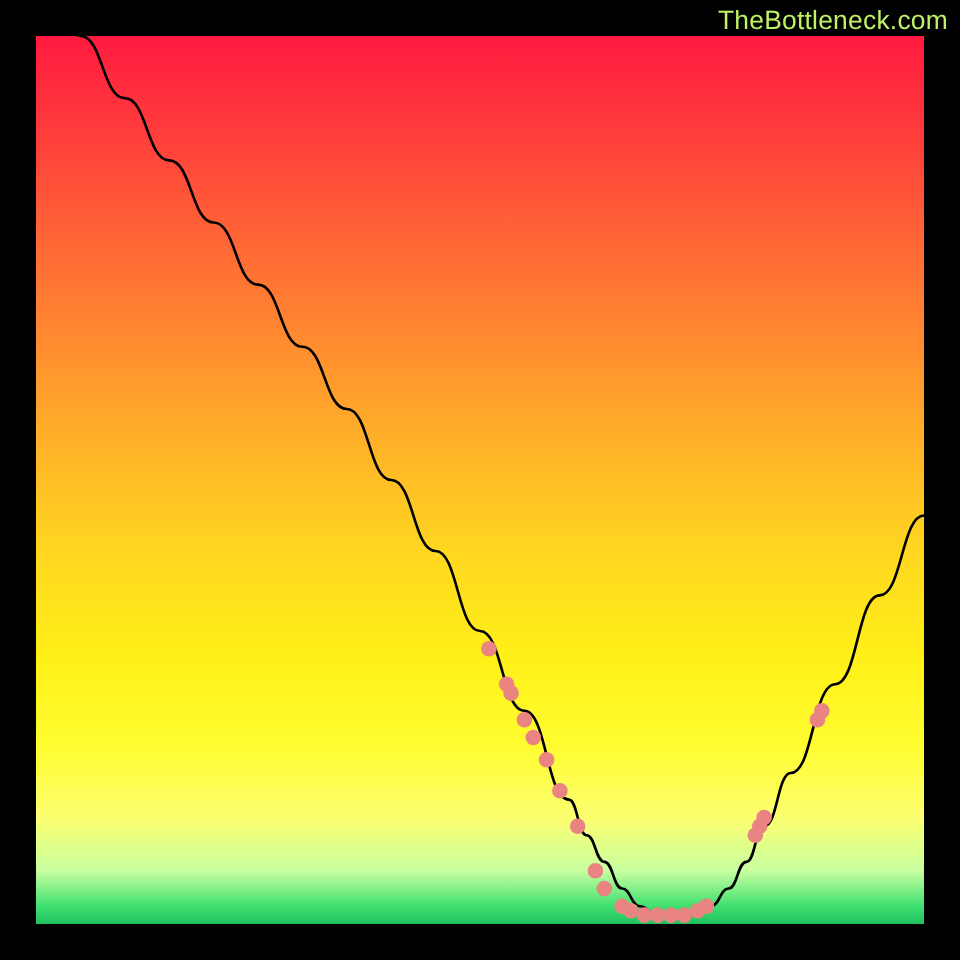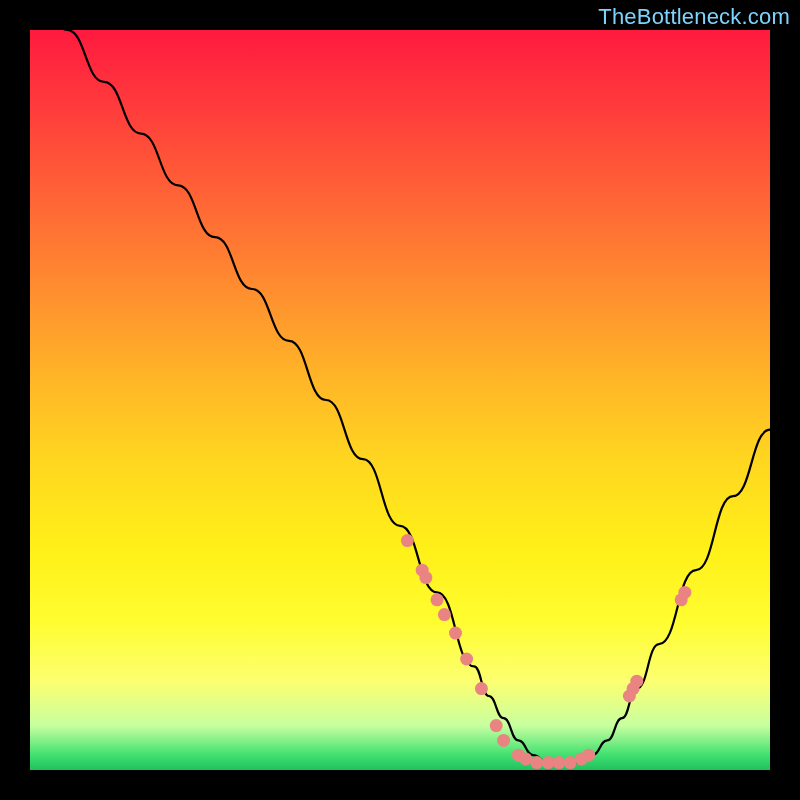--- a/index.html
+++ b/index.html
@@ -35,21 +35,21 @@
       #40e070 98%,
       #20c060 100%
     );
   }
   .watermark {
     position: absolute;
     top: 4px;
     right: 10px;
     font-family: Arial, Helvetica, sans-serif;
     font-size: 22px;
-    color: #7dd3fc;
+    color: #bef264;
     letter-spacing: 0.2px;
   }
   svg.plot {
     position: absolute;
     inset: 0;
     width: 740px;
     height: 740px;
   }
   .curve {
     fill: none;

